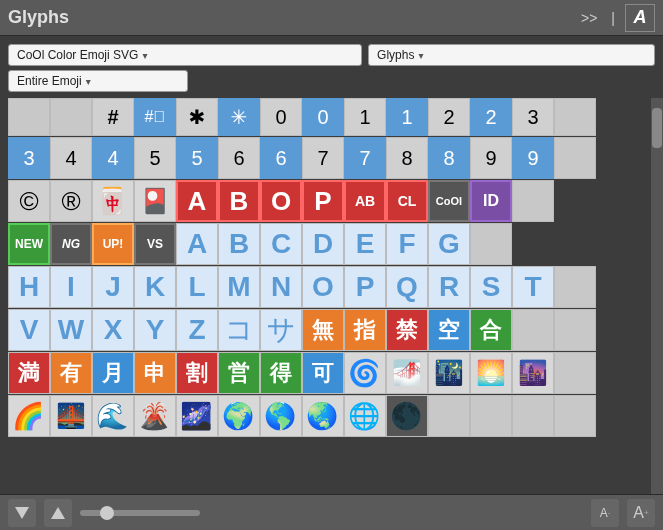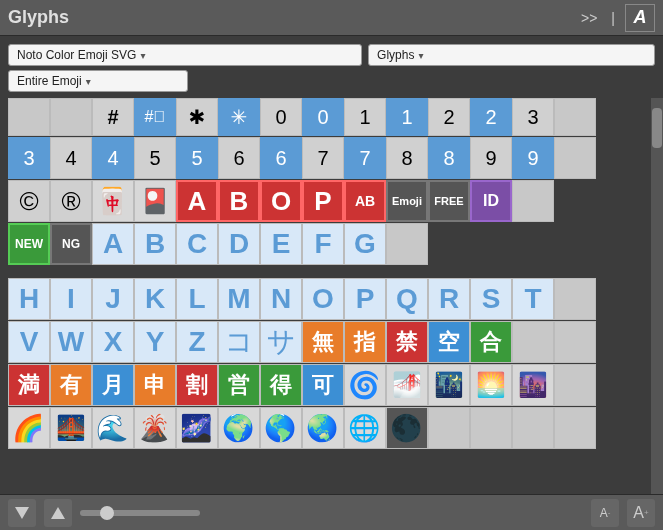--- a/index.html
+++ b/index.html
@@ -220,21 +220,21 @@
       <span class="title-icon-btn">&gt;&gt;</span>
       <span class="title-icon-btn">|</span>
       <div class="font-icon-btn">
         <span style="font-style:italic;font-weight:bold;font-size:18px;">A</span>
       </div>
     </div>
   </div>
 
   <div class="controls-row">
     <div class="dropdown" style="flex:1;">
-      <span>Noto Color Emoji SVG</span>
+      <span>CoOl Color Emoji SVG</span>
       <span class="dropdown-arrow">▾</span>
     </div>
     <div class="dropdown" style="flex:0.8;">
       <span>Glyphs</span>
       <span class="dropdown-arrow">▾</span>
     </div>
   </div>
 
   <div class="controls-row2">
     <div class="dropdown" style="width: 180px;">
@@ -306,48 +306,54 @@
         </div>
 
         <div class="glyph-cell" style="width:42px;height:42px;background:#cc3333;border:2px solid #ff6666;">
           <span style="font-size:26px;color:white;font-weight:bold;">P</span>
         </div>
 
         <div class="glyph-cell" style="width:42px;height:42px;background:#cc3333;border:2px solid #ff6666;">
           <span style="font-size:14px;color:white;font-weight:bold;">AB</span>
         </div>
 
+        <div class="glyph-cell" style="width:42px;height:42px;background:#cc3333;border:2px solid #ff6666;">
+          <span style="font-size:14px;color:white;font-weight:bold;">CL</span>
+        </div>
 
         <div class="glyph-cell" style="width:42px;height:42px;background:#555;border:2px solid #777;">
-          <span style="font-size:11px;color:white;font-weight:bold;">Emoji</span>
-        </div>
-
-        <div class="glyph-cell" style="width:42px;height:42px;background:#555;border:2px solid #777;">
-          <span style="font-size:11px;color:white;font-weight:bold;">FREE</span>
-        </div>
+          <span style="font-size:11px;color:white;font-weight:bold;">CoOl</span>
+        </div>
+
 
         <div class="glyph-cell" style="width:42px;height:42px;background:#7b4ea6;border:2px solid #9966cc;">
           <span style="font-size:16px;color:white;font-weight:bold;">ID</span>
         </div>
         <div class="glyph-cell empty" style="width:42px;height:42px;background:#c8c8c8;"></div>
       </div>
 
-      <div class="row" style="margin-bottom:13px;">
+      <div class="row" style="margin-bottom:1px;">
 
         <div class="glyph-cell" style="width:42px;height:42px;background:#3a9a3a;border:2px solid #55cc55;">
           <span style="font-size:12px;color:white;font-weight:bold;">NEW</span>
         </div>
 
+        <div class="glyph-cell" style="width:42px;height:42px;background:#555;border:2px solid #777;font-style:italic;">
+          <span style="font-size:12px;color:white;font-weight:bold;">NG</span>
+        </div>
+
+
+
+        <div class="glyph-cell" style="width:42px;height:42px;background:#e87c2a;border:2px solid #ffaa55;">
+          <span style="font-size:12px;color:white;font-weight:bold;">UP!</span>
+        </div>
+
         <div class="glyph-cell" style="width:42px;height:42px;background:#555;border:2px solid #777;">
-          <span style="font-size:12px;color:white;font-weight:bold;">NG</span>
-        </div>
-
-
-
-
+          <span style="font-size:12px;color:white;font-weight:bold;">VS</span>
+        </div>
 
         <div class="glyph-cell" style="width:42px;height:42px;background:#d8e8f8;">
           <span style="font-size:28px;color:#5b9bd5;font-weight:bold;">A</span>
         </div>
 
         <div class="glyph-cell" style="width:42px;height:42px;background:#d8e8f8;">
           <span style="font-size:28px;color:#5b9bd5;font-weight:bold;">B</span>
         </div>
 
         <div class="glyph-cell" style="width:42px;height:42px;background:#d8e8f8;">

